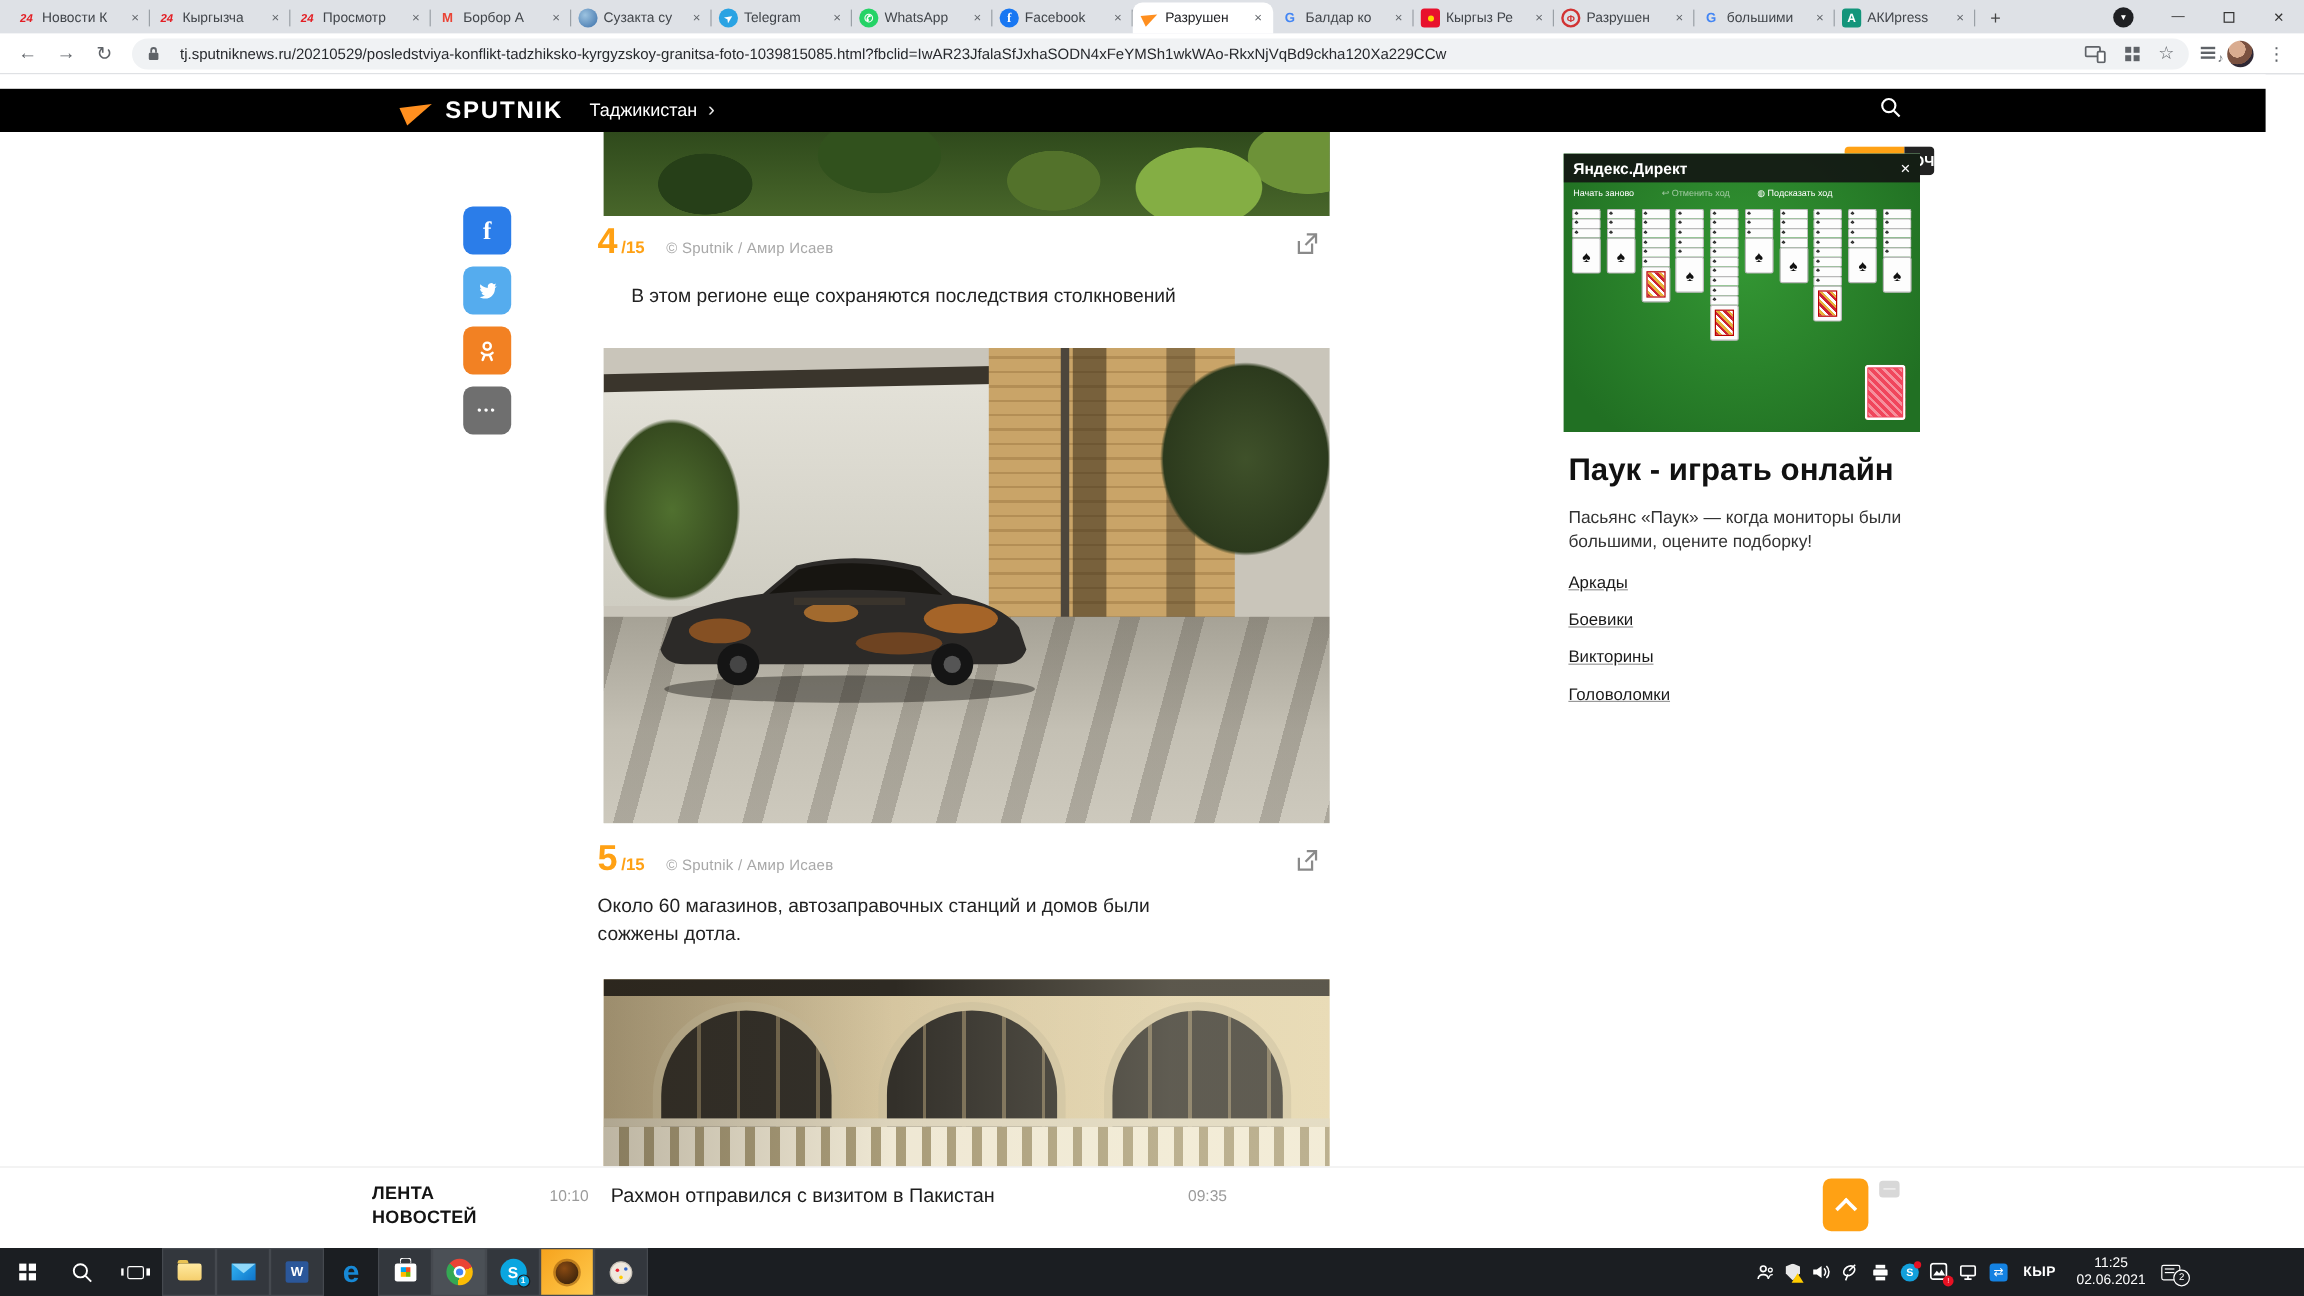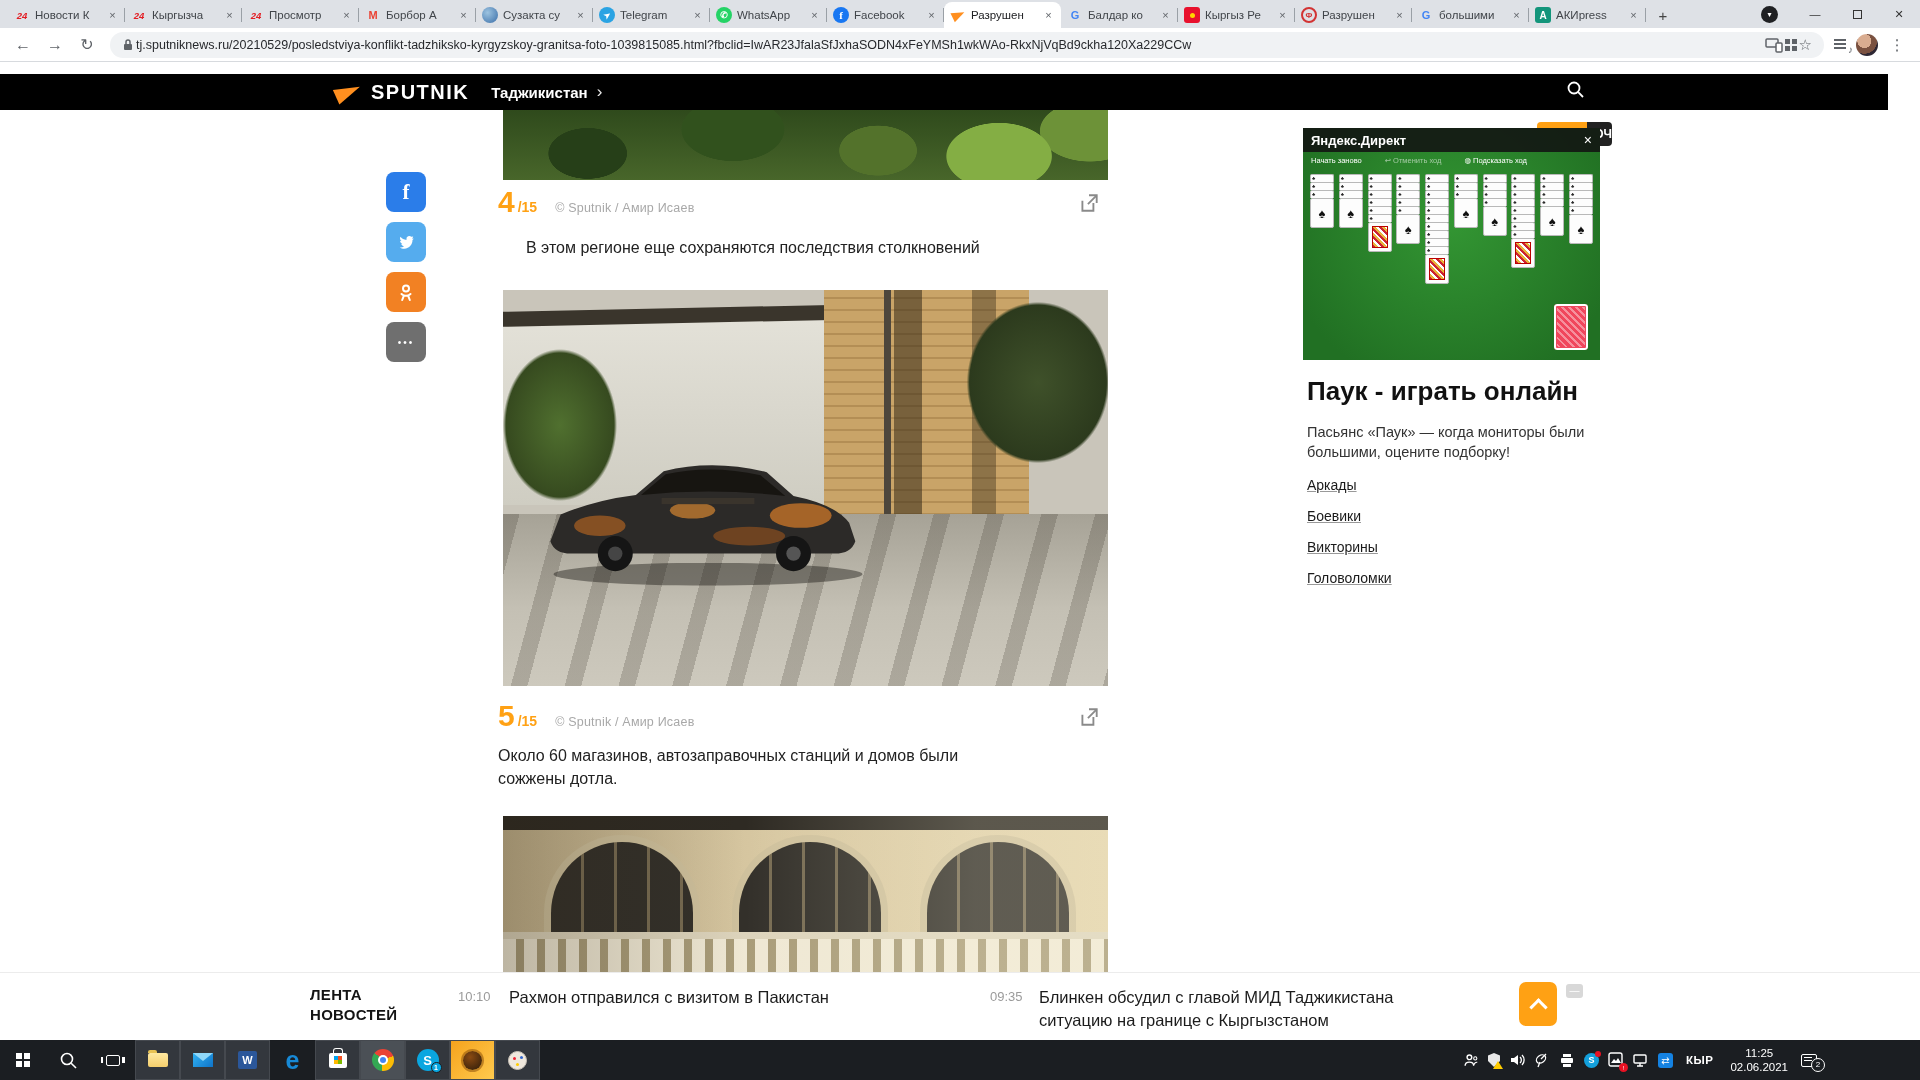--- a/index.html
+++ b/index.html
@@ -43,21 +43,21 @@
           display:flex;align-items:center;justify-content:center;margin:0 16px;}
   .wbtn{width:42px;height:28px;display:flex;align-items:center;justify-content:center;color:#333;font-size:11px;}
   .wbtn .sq{width:9px;height:9px;border:1.2px solid #333;}
 
   
   .toolbar{position:absolute;left:0;top:28px;width:1920px;height:34px;background:#fff;
            border-bottom:1px solid #d7dade;display:flex;align-items:center;padding:0 10px;gap:6px;}
   .navbtn{width:26px;height:26px;display:flex;align-items:center;justify-content:center;
           font-size:16px;color:#5f6368;flex:0 0 auto;}
   .omnibox{flex:1;height:26px;background:#f0f2f4;border-radius:13px;display:flex;align-items:center;
-           padding:0 12px;gap:2px;min-width:0;margin:0 4px;justify-content:flex-end;}
+           padding:0 12px;gap:16px;min-width:0;margin:0 4px;justify-content:flex-end;}
   .url{flex:1;font-size:12.5px;color:#27292d;white-space:nowrap;overflow:hidden;}
   .i-grid{width:12px;height:12px;flex:0 0 12px;background:
       linear-gradient(#5f6368,#5f6368) 0 0/5px 5px no-repeat,
       linear-gradient(#5f6368,#5f6368) 7px 0/5px 5px no-repeat,
       linear-gradient(#5f6368,#5f6368) 0 7px/5px 5px no-repeat,
       linear-gradient(#5f6368,#5f6368) 7px 7px/5px 5px no-repeat;}
   .i-star::before{content:"☆";font-size:15px;color:#5f6368;}
   .i-queue{position:relative;width:16px;height:14px;flex:0 0 16px;}
   .i-queue::before{content:"";position:absolute;left:0;top:1px;width:12px;height:2px;background:#5f6368;
       box-shadow:0 4px 0 #5f6368,0 8px 0 #5f6368;}
@@ -67,21 +67,21 @@
   .i-dots::before{content:"⋮";font-size:15px;color:#5f6368;}
 
   
   .page{position:absolute;left:0;top:62px;width:1888px;height:978px;background:#fff;overflow:hidden;}
 
   .siteheader{position:absolute;left:0;top:12px;width:1920px;height:36px;background:#000;
       display:flex;align-items:center;padding:0 308px 0 335px;color:#fff;}
   .logo-flame{width:0;height:0;border-style:solid;border-width:8px 0 8px 26px;
       border-color:transparent transparent transparent #ff8f1f;transform:rotate(-24deg);margin-right:10px;}
   .brand{font-size:20px;font-weight:800;letter-spacing:1.5px;}
-  .region{font-size:15px;margin-left:22px;font-weight:bold;}
+  .region{font-size:15px;margin-left:22px;}
   .reg-chev{font-size:17px;margin-left:9px;color:#e9e9e9;}
   .sh-right{margin-left:auto;display:flex;align-items:center;gap:24px;flex-direction:column;}
   .langpill{display:flex;font-size:12px;font-weight:700;border-radius:4px;overflow:hidden;}
   .langpill .rus{background:#ffa114;color:#fff;padding:5px 13px;}
   .langpill .toj{background:#222;color:#fff;padding:5px 0;}
 
   
   .share-col{position:absolute;left:386px;top:110px;display:flex;flex-direction:column;gap:10px;}
   .sbtn{width:40px;height:40px;border-radius:8px;display:flex;align-items:center;justify-content:center;}
   .sb-fb{background:#2b7de9;}
@@ -568,21 +568,20 @@
     <div class="scrollbar">
       <div class="sb-thumb"></div>
     </div>
   </div>
 
   <div class="ticker">
     <div class="t-label">ЛЕНТА НОВОСТЕЙ</div>
     <div class="t-time" style="left:458px;top:16px;">10:10</div>
     <div class="t-text" style="left:509px;top:13px;width:480px;">Рахмон отправился с визитом в Пакистан</div>
     <div class="t-time" style="left:990px;top:16px;">09:35</div>
-    <div class="t-text" style="left:1039px;top:13px;width:400px;">Блинкен обсудил с главой МИД Таджикистана ситуацию на границе с Кыргызстаном</div>
     <div class="t-up"></div>
     <div class="t-min">—</div>
   </div>
 
   <div class="taskbar">
     <div class="tb-btn">
         <span class="i-start"></span>
       </div>
     <div class="tb-btn">
       <svg width="18" height="18" viewBox="0 0 18 18">

